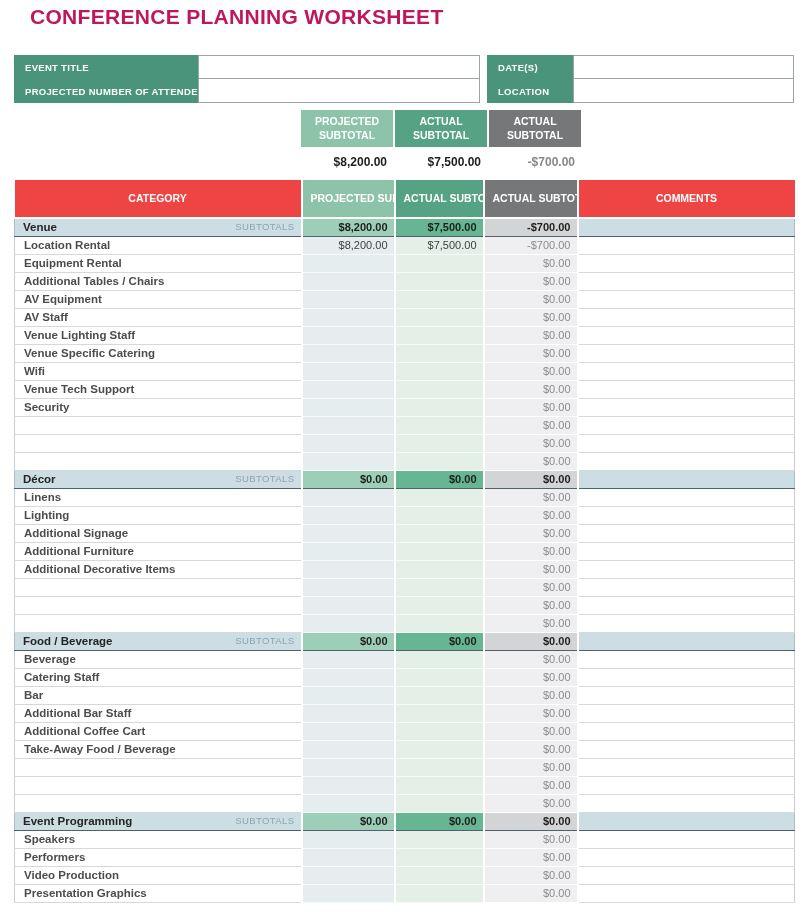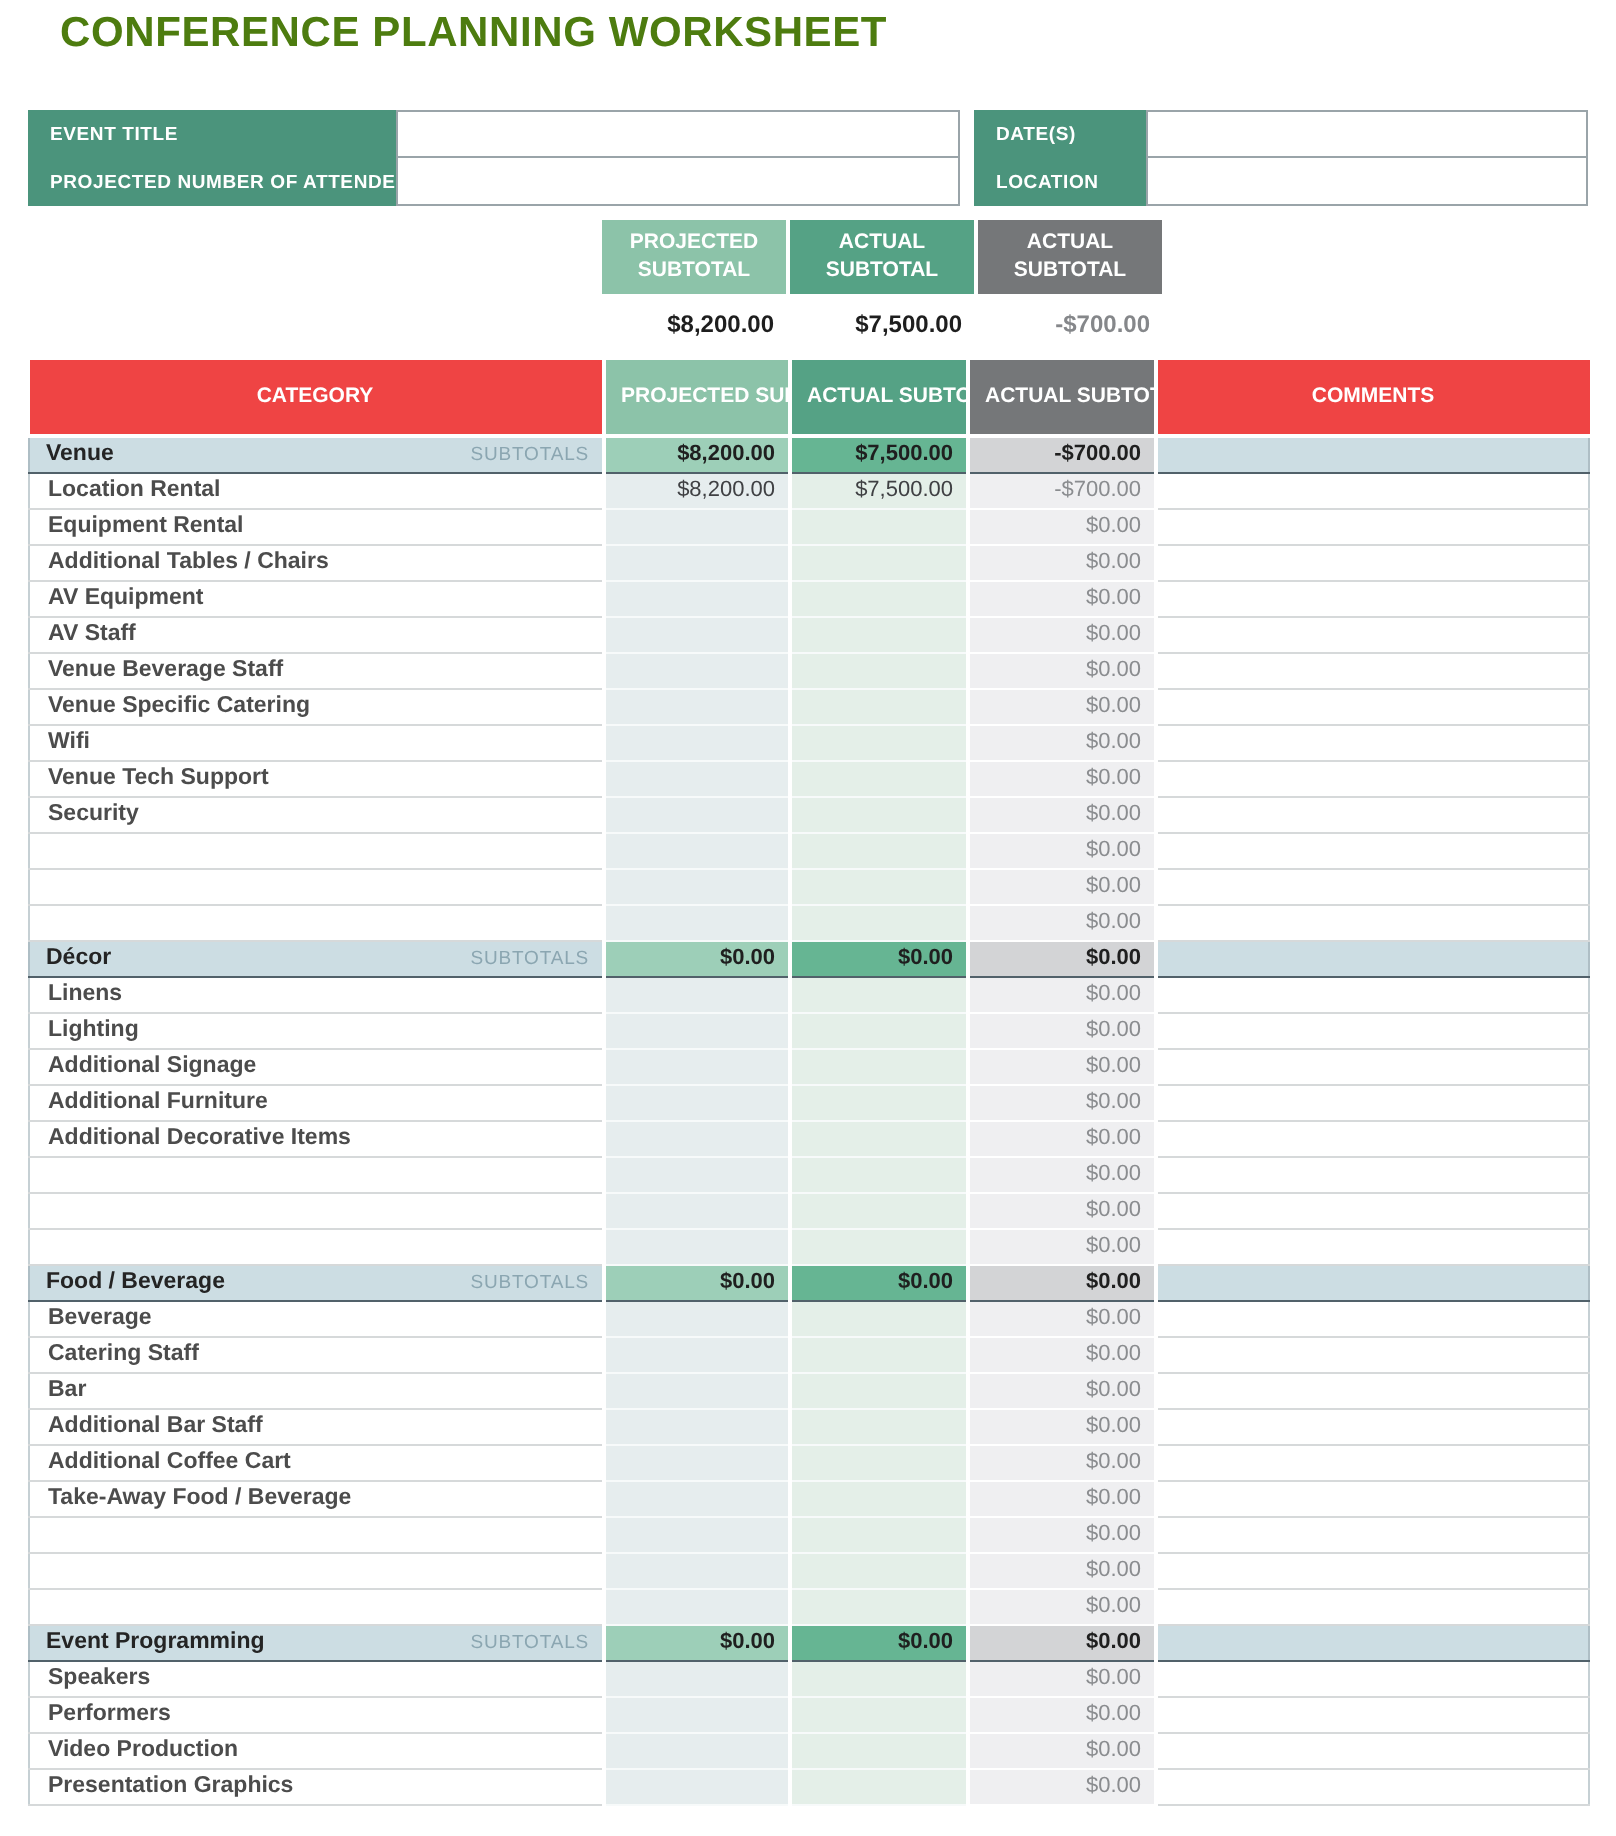--- a/index.html
+++ b/index.html
@@ -1,20 +1,20 @@
 <!DOCTYPE html>
 <html><head>
 <meta charset="utf-8">
 <style>
   * { margin:0; padding:0; box-sizing:border-box; }
   html,body { width:808px; height:918px; background:#ffffff; overflow:hidden;
     font-family:"Liberation Sans", sans-serif; position:relative; }
 
   .page-title { position:absolute; left:30px; top:5px; font-size:21px; font-weight:bold;
-    color:#4d7c0f; letter-spacing:0.3px; }
+    color:#be185d; letter-spacing:0.3px; }
 
   
   .fields { position:absolute; left:14px; top:55px; width:780px; height:48px; }
   .green-block { position:absolute; top:0; height:48px; background:#4b947c; }
   .green-left  { left:0;   width:184px; }
   .green-right { left:473px; width:86px; }
   .green-block .lbl { height:24px; display:flex; align-items:center; padding-left:11px;
     color:#ffffff; font-weight:bold; font-size:9.5px; letter-spacing:0.3px; white-space:nowrap; }
   .input-box { position:absolute; height:24px; background:#ffffff; border:1px solid #9aa4a9; }
   .in-1a { left:184px; top:0;    width:282px; }
@@ -43,21 +43,21 @@
     white-space:normal; line-height:1.25; border-bottom:2px solid #ffffff; padding:0 8px; }
   th.h-cat  { background:#ef4444; }
   th.h-proj { background:#8cc3a9; border-left:2px solid #ffffff; }
   th.h-act  { background:#55a285; border-left:2px solid #ffffff; }
   th.h-gray { background:#757779; border-left:2px solid #ffffff; }
   th.h-com  { background:#ef4444; border-left:2px solid #ffffff; }
 
   tr.section-row td { height:18px; border-top:1px solid #51616a; border-bottom:1px solid #51616a;
     font-size:11px; }
   tr.section-row td.cat { background:#ccdde3; border-left:1px solid #aebec5; padding:0 6px 0 8px; }
-  tr.section-row td.cat .wrap { display:flex; justify-content:space-between; align-items:center; }
+  tr.section-row td.cat .wrap { display:flex; justify-content:space-between; }
   .section-name { font-weight:bold; color:#242424; font-size:11.5px; }
   .subtotals-lbl { font-weight:normal; color:#8ba6b1; font-size:9.5px; letter-spacing:0.4px; }
   tr.section-row td.money { text-align:right; padding-right:6px; font-weight:bold; color:#1f1f1f; }
   tr.section-row td.proj { background:#9dcfb8; border-left:2px solid #ffffff; }
   tr.section-row td.act  { background:#66b593; border-left:2px solid #ffffff; }
   tr.section-row td.diff { background:#d3d4d6; border-left:2px solid #ffffff; }
   tr.section-row td.com  { background:#ccdde3; border-left:2px solid #ffffff; border-right:1px solid #aebec5; }
 
   tr.item-row td { height:18px; font-size:11.5px; }
   tr.item-row td.cat { background:#ffffff; color:#4c4c4c; padding-left:9px;
@@ -159,21 +159,21 @@
         <td class="com"></td>
       </tr>
       <tr class="item-row">
         <td class="cat">AV Staff</td>
         <td class="proj money"></td>
         <td class="act money"></td>
         <td class="diff money">$0.00</td>
         <td class="com"></td>
       </tr>
       <tr class="item-row">
-        <td class="cat">Venue Beverage Staff</td>
+        <td class="cat">Venue Lighting Staff</td>
         <td class="proj money"></td>
         <td class="act money"></td>
         <td class="diff money">$0.00</td>
         <td class="com"></td>
       </tr>
       <tr class="item-row">
         <td class="cat">Venue Specific Catering</td>
         <td class="proj money"></td>
         <td class="act money"></td>
         <td class="diff money">$0.00</td>

